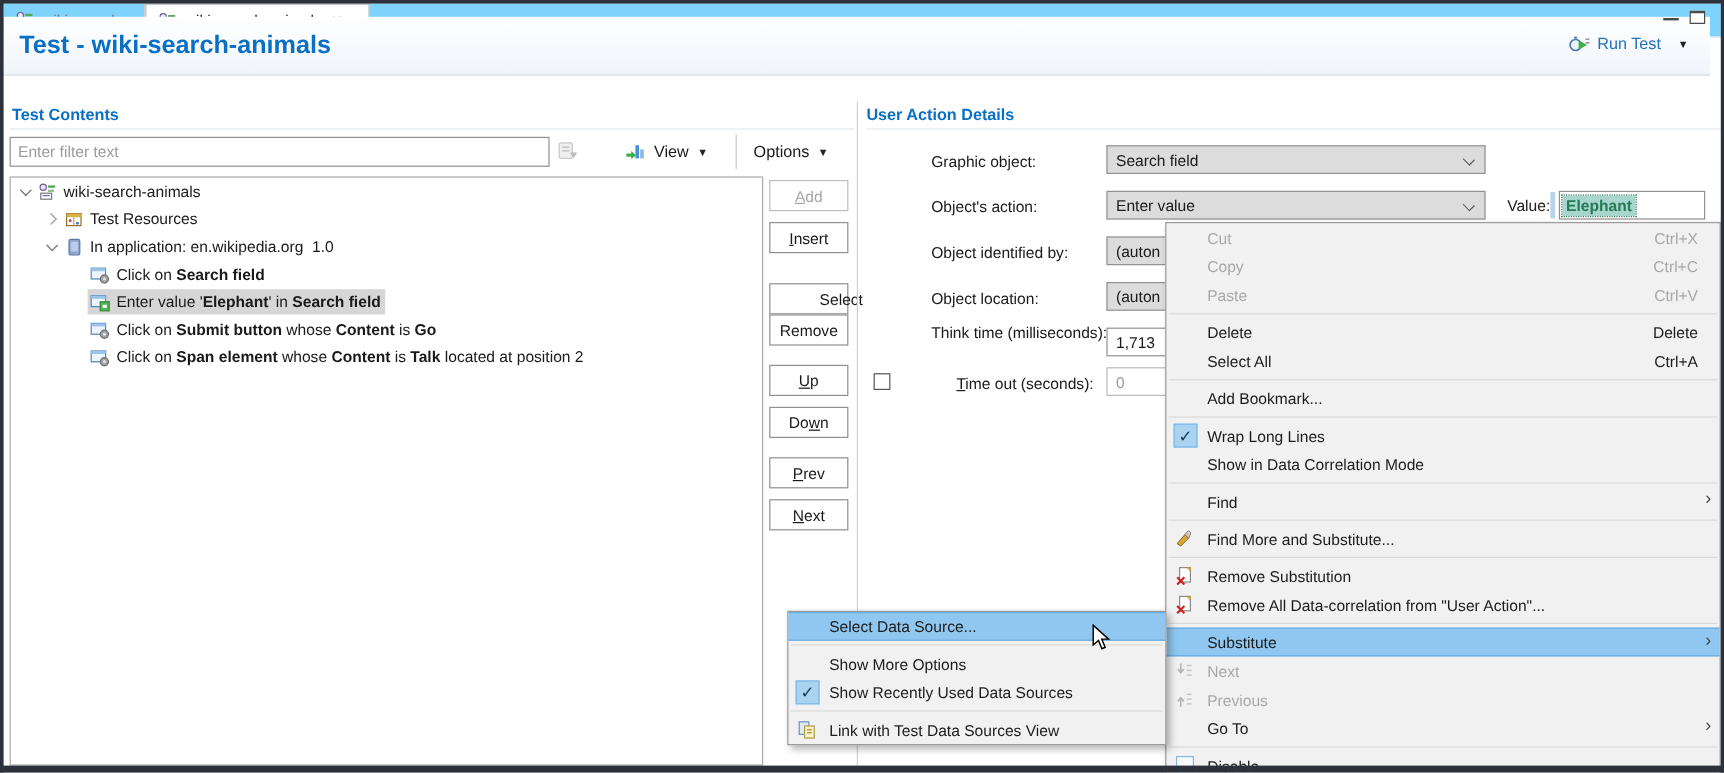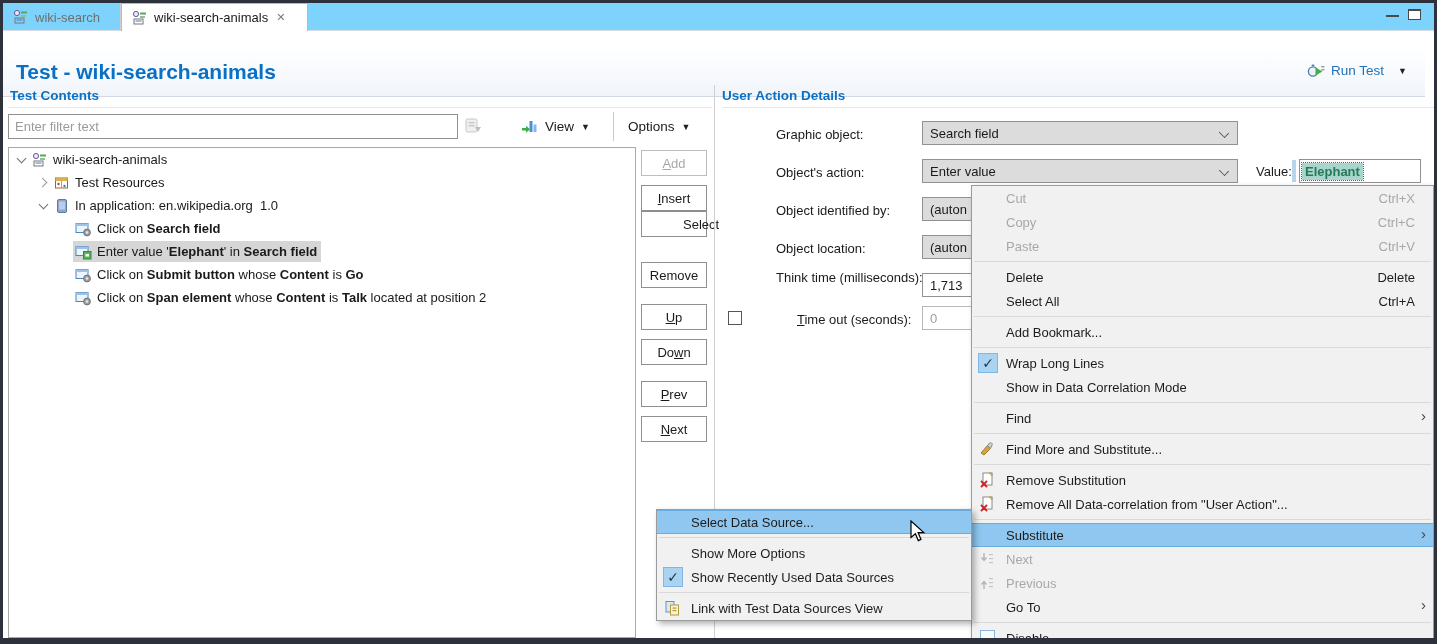--- a/index.html
+++ b/index.html
@@ -17,21 +17,21 @@
   .tabbar { position:absolute; left:3px; top:3px; width:1431px; height:28px; background:#7dd3fc; border-bottom:1px solid #d7dde4; }
   .tab { position:absolute; top:0; height:28px; display:flex; align-items:center; gap:6px; padding:0 10px; font-size:13px; }
   .tab.inactive { left:0; width:118px; color:#6f6f6f; border-right:1px solid #d0d0d0; }
   .tab.active { left:118px; width:187px; color:#1a1a1a; background:#fff; border:1px solid #b9b9b9; border-bottom:none; }
   .tab .close { color:#7a7a7a; font-size:11px; margin-left:2px; }
   .winctl { position:absolute; top:8px; z-index:61; }
   .winctl.min { left:1386px; top:15px; width:13px; height:2px; background:#4a4a4a; }
   .winctl.max { left:1408px; top:9px; width:13px; height:11px; border:1px solid #4a4a4a; border-top:2px solid #4a4a4a; background:#fff; }
 
   
-  .titleband { position:absolute; left:3px; top:48px; width:1422px; height:49px; background:linear-gradient(#ffffff,#f0f5fb); border-bottom:1px solid #d3d9e0; }
+  .titleband { position:absolute; left:3px; top:14px; width:1422px; height:49px; background:linear-gradient(#ffffff,#f0f5fb); border-bottom:1px solid #d3d9e0; }
   .page-title { position:absolute; left:13px; top:12px; font-size:21px; font-weight:bold; color:#0a70c5; }
   .runtest { position:absolute; right:18px; top:14px; display:flex; align-items:center; gap:6px; color:#2272b9; font-size:13.5px; cursor:default; }
   .runtest .caret { color:#222; font-size:9px; margin-left:8px; }
 
   
   .sect-h { position:absolute; top:88px; font-size:13.5px; font-weight:bold; color:#0a70c5; }
   .sect-line { position:absolute; top:107px; height:1px; background:#e4e9ef; }
 
   
   .filter-input { position:absolute; left:8px; top:114px; width:450px; height:25px; border:1px solid #8f8f8f; font-size:13px; padding:0 6px; color:#1a1a1a; font-family:inherit; }
@@ -244,21 +244,21 @@
             <circle cx="12" cy="11.5" r="3.4" fill="#a0a0a0" stroke="#6f6f6f"></circle>
             <circle cx="12" cy="11.5" r="1.2" fill="#e8e8e8"></circle>
           </svg>
         <span class="tree-label"><span>Click on </span><span class="b">Span element</span><span> whose </span><span class="b">Content</span><span> is </span><span class="b">Talk</span><span> located at position 2</span></span>
       </div>
     </div>
   </div>
 
   <button class="sbtn disabled" style="top:150px;" disabled=""><span class="mn">A</span><span>dd</span></button>
   <button class="sbtn" style="top:185px;"><span class="mn">I</span><span>nsert</span></button>
-  <button class="sbtn" style="top:211px;padding-left:41px;"><span>Select</span></button>
+  <button class="sbtn" style="top:236px;padding-left:41px;"><span>Select</span></button>
   <button class="sbtn" style="top:262px;"><span>Remove</span></button>
   <button class="sbtn" style="top:304px;"><span class="mn">U</span><span>p</span></button>
   <button class="sbtn" style="top:339px;"><span>Do</span><span class="mn">w</span><span>n</span></button>
   <button class="sbtn" style="top:381px;"><span class="mn">P</span><span>rev</span></button>
   <button class="sbtn" style="top:416px;"><span class="mn">N</span><span>ext</span></button>
 
   <div class="sash"></div>
 
   <div class="flabel" style="top:127px;">Graphic object:</div>
   <div class="combo" style="top:121px;">

